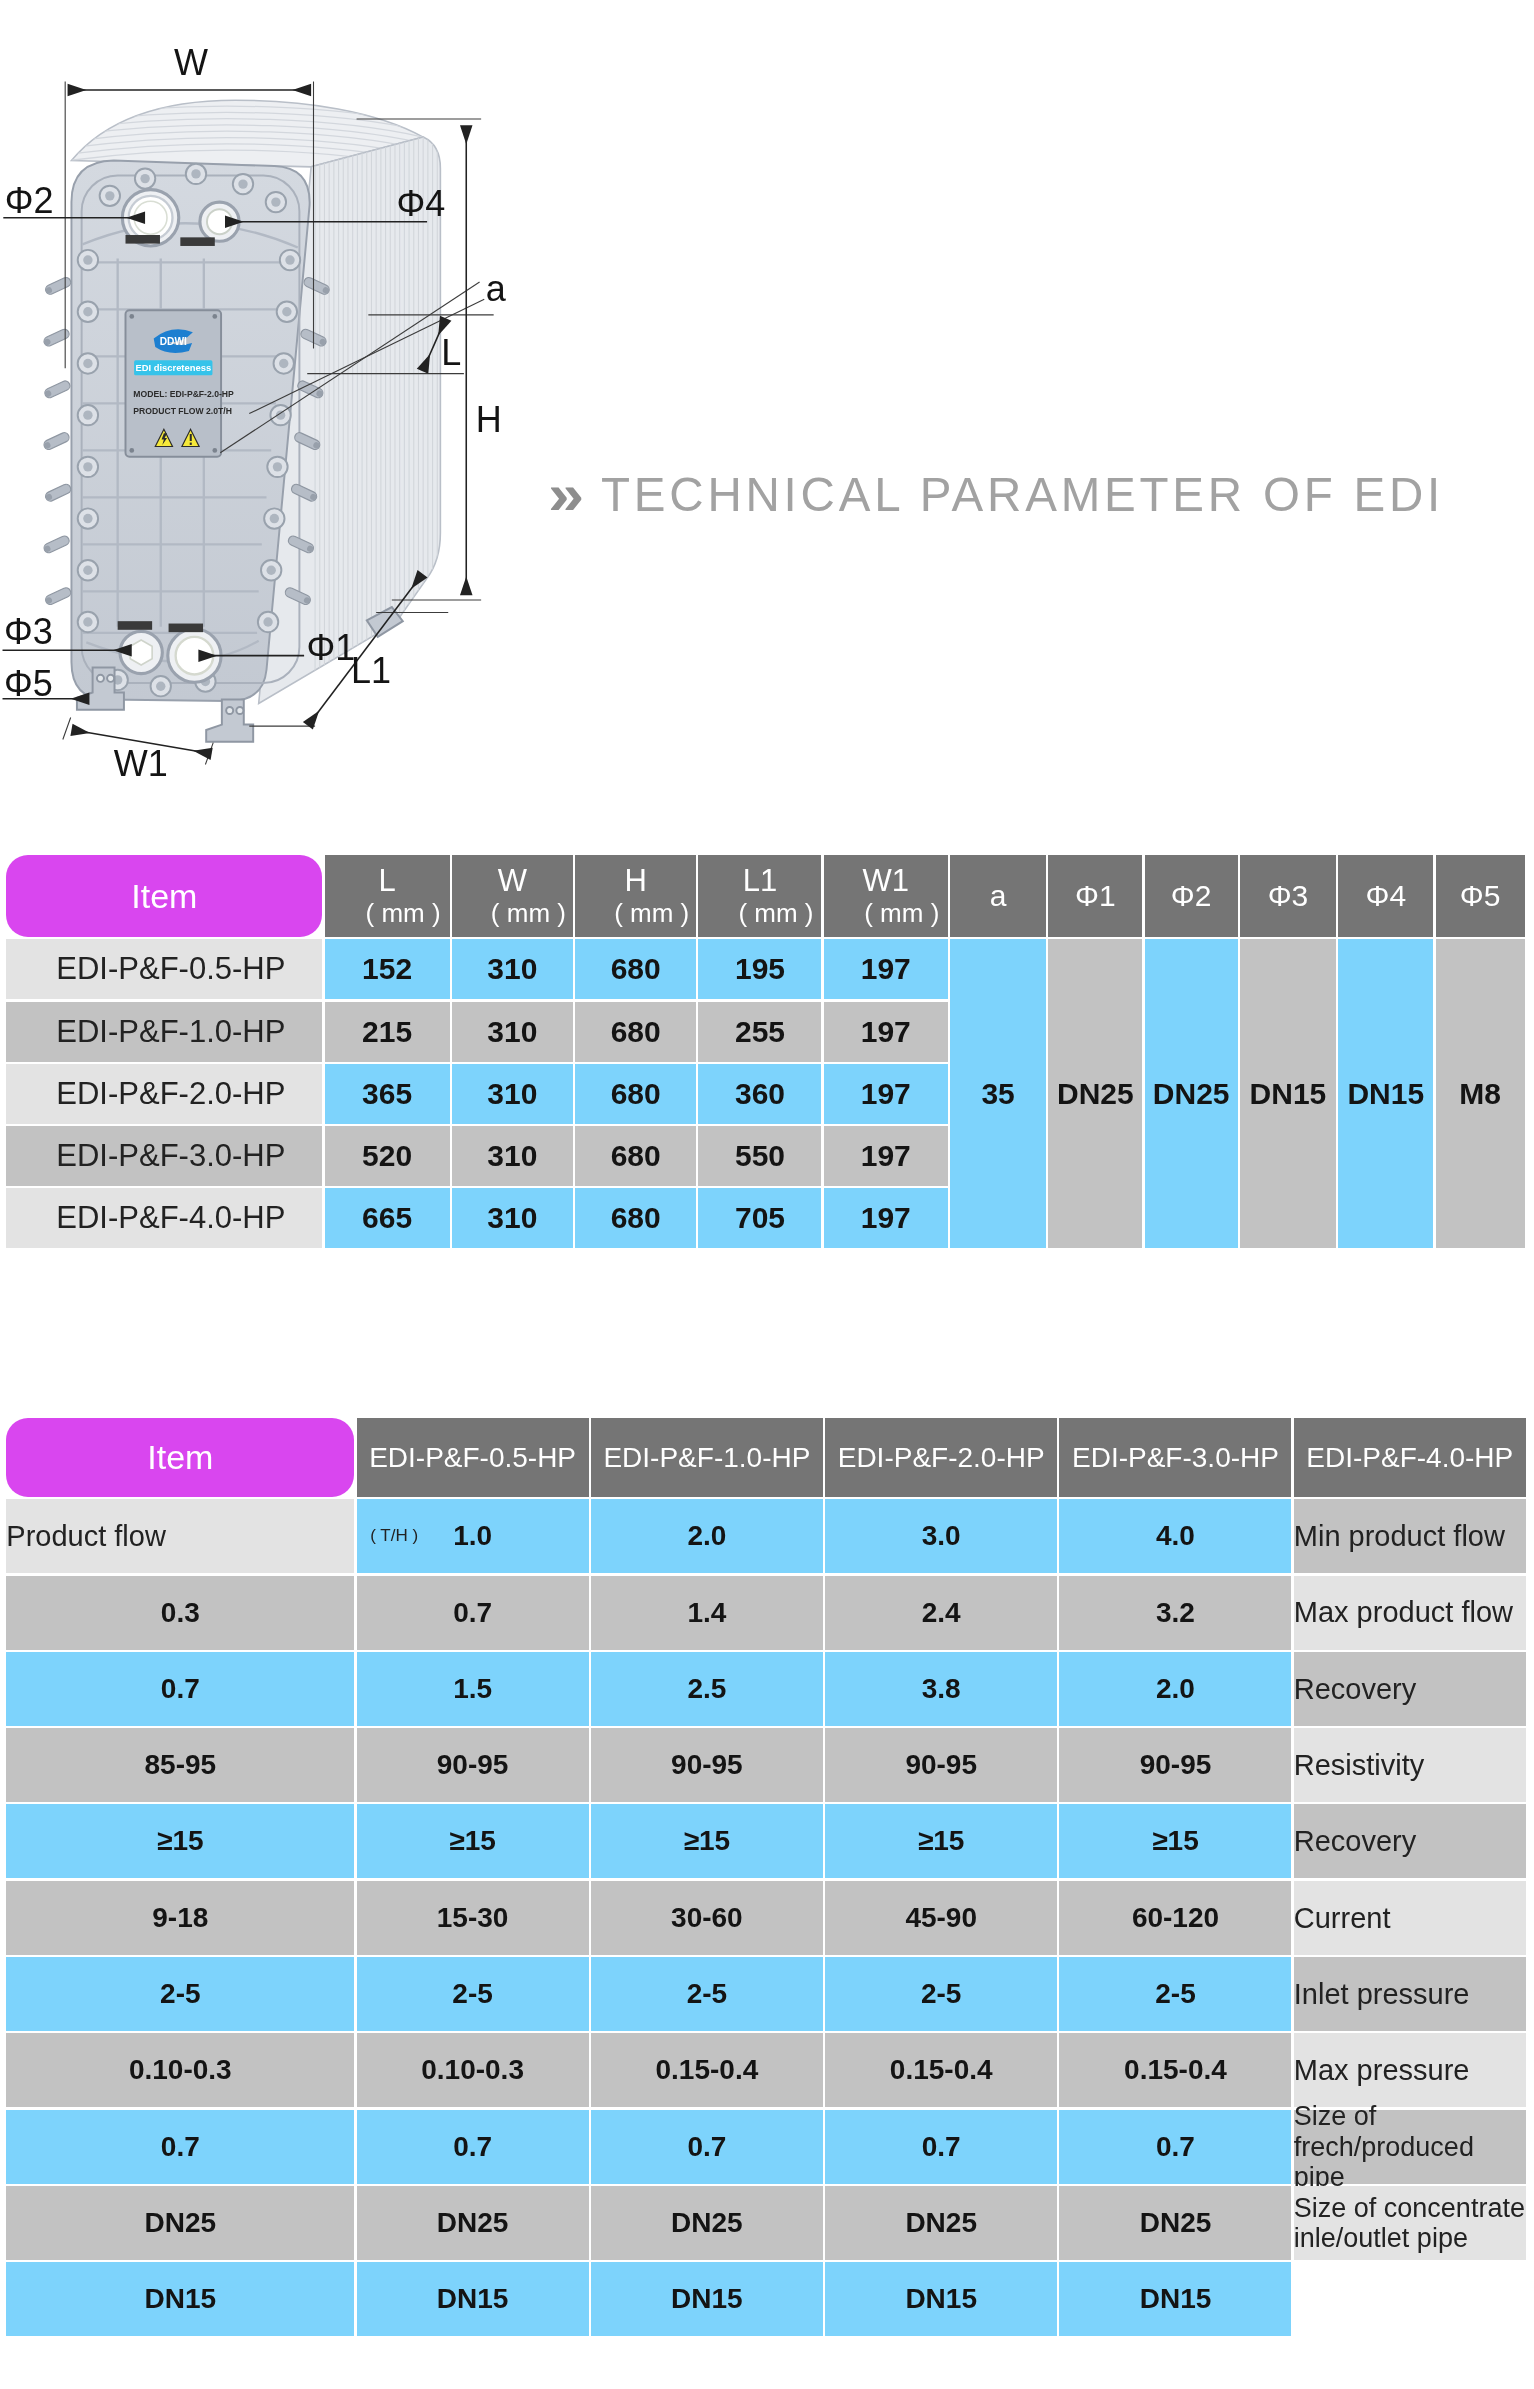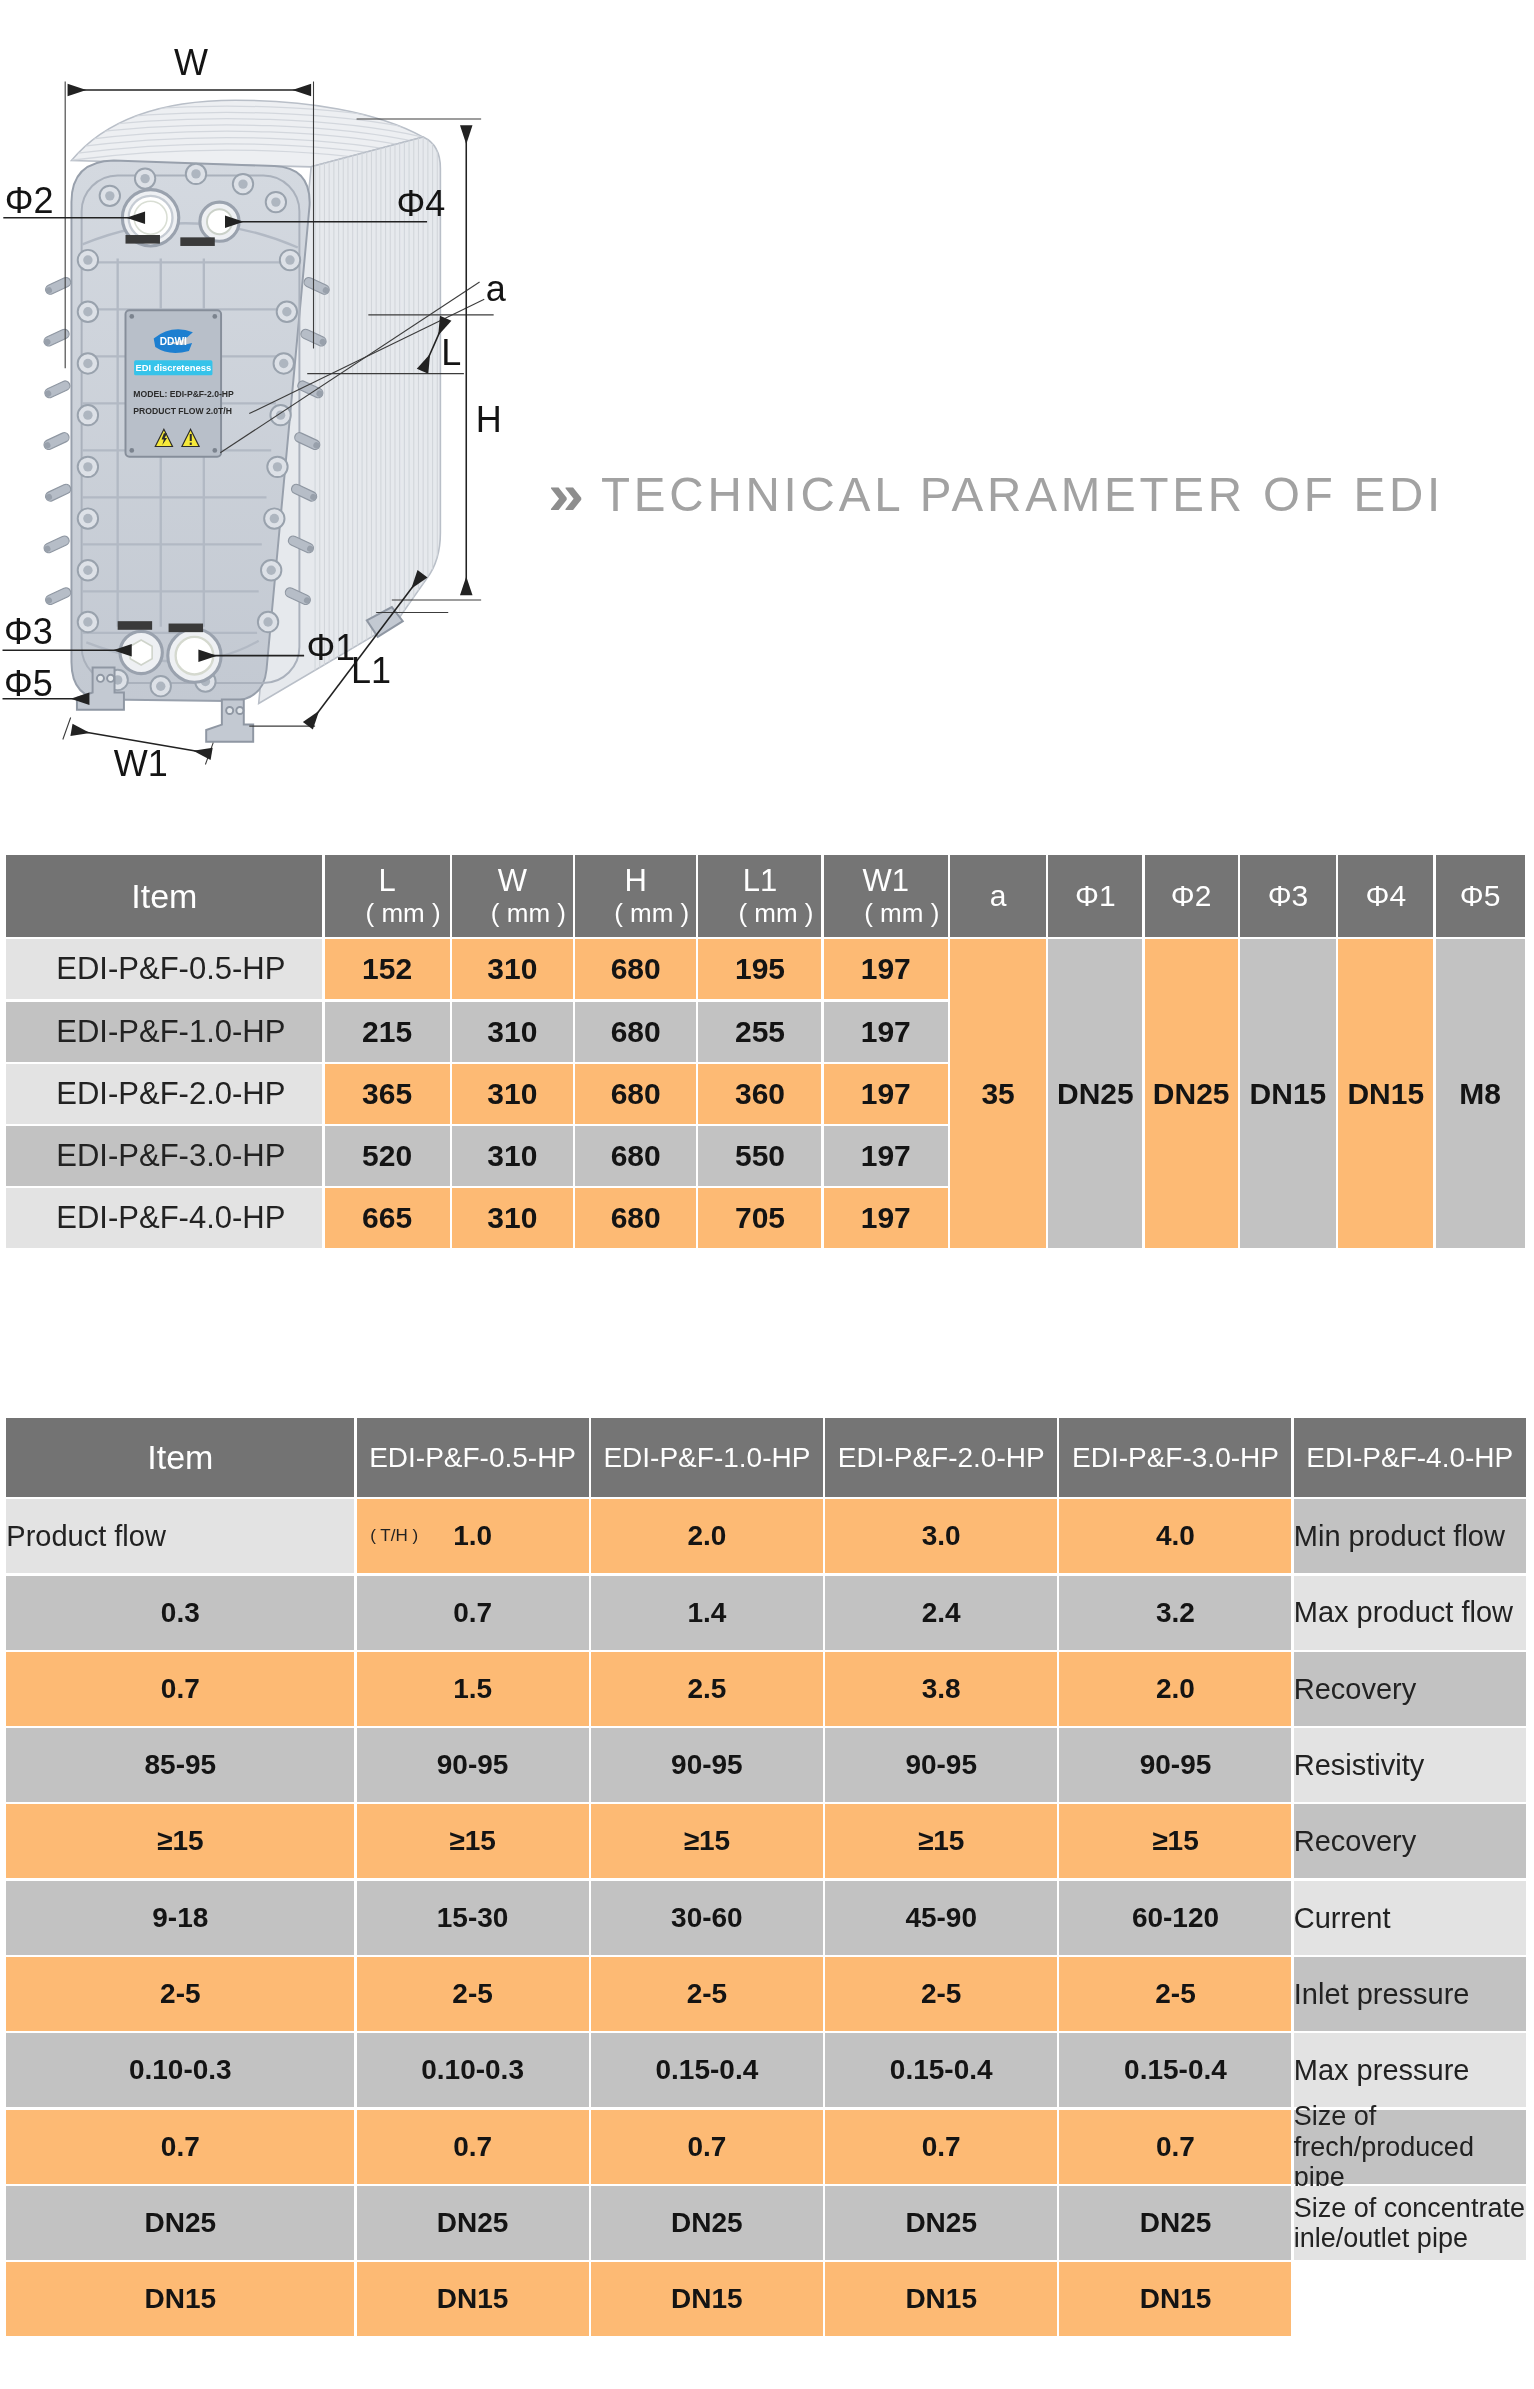--- a/index.html
+++ b/index.html
@@ -9,25 +9,25 @@
   
   .title-row{position:absolute;left:548px;top:459px;height:69px;display:flex;align-items:center;}
   .title-chevron{font-size:58px;font-weight:700;color:#8e8e8e;line-height:1;
                  transform:scaleX(1.12);transform-origin:left center;margin-right:20.4px;}
   .title-text{font-size:49px;font-weight:400;color:#a2a2a2;letter-spacing:3.9px;white-space:nowrap;
               transform:scaleX(.97);transform-origin:left center;}
 
   
   .grid{position:absolute;left:6.3px;display:grid;gap:2.3px;background:#fff;}
   .cell{display:flex;align-items:center;justify-content:center;}
-  .bg-blue{background:#737373;}
+  .bg-blue{background:#d946ef;border-radius:22px;}
   .bg-hdr{background:#757575;}
   .bg-light{background:#e3e3e3;}
   .bg-gray{background:#c2c2c2;}
-  .bg-white{background:#fdba74;}
+  .bg-white{background:#7dd3fc;}
   .th-item{color:#fff;font-size:34px;}
   .num{font-weight:700;font-size:30px;color:#141414;}
 
   
   .t1{top:855px;
       grid-template-columns:316px 125px 121px 121px 123px 124px 96px 94px 93px 96px 95px 89px;
       grid-template-rows:82px repeat(5,60px);}
   .t1 .th-dim{flex-direction:column;color:#fff;line-height:1.12;}
   .t1 .th-dim .n{font-size:31px;}
   .t1 .th-dim .u{font-size:26px;margin-left:32px;}

